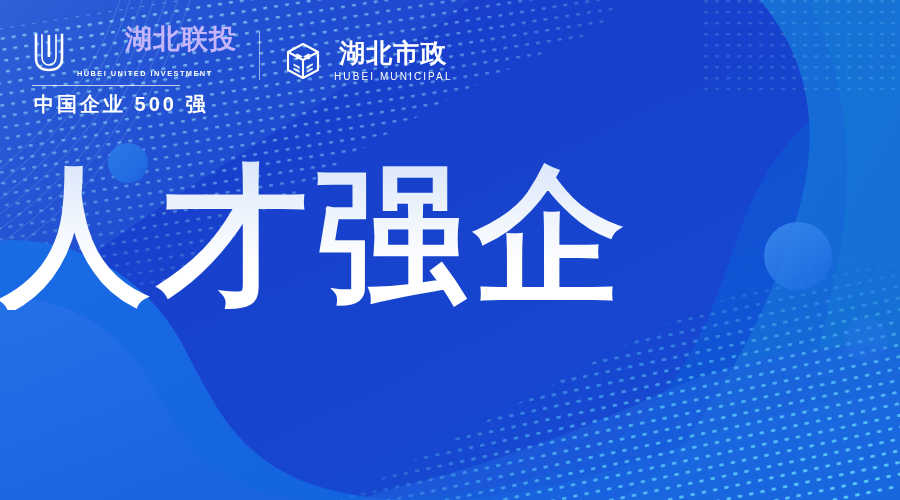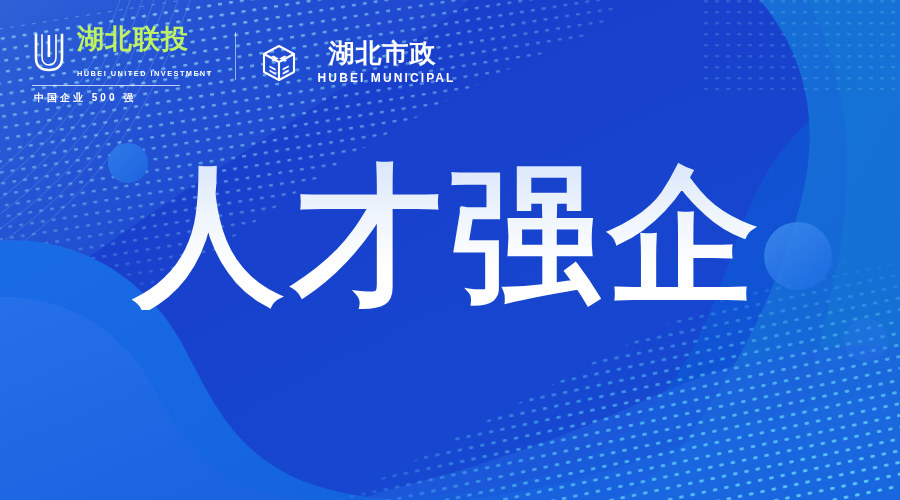--- a/index.html
+++ b/index.html
@@ -48,44 +48,45 @@
     height: 40px;
     flex: 0 0 auto;
     margin-right: 9px;
   }
   .logo-text-col {
     display: flex;
     flex-direction: column;
     justify-content: center;
   }
   .logo-cn {
-    color: #bef264;
+    color: #c4b5fd;
     font-size: 27px;
     font-weight: bold;
     line-height: 1.0;
     letter-spacing: 1px;
     white-space: nowrap;
+    margin-left: 48px;
   }
   .logo-en {
     color: #ffffff;
     font-size: 7.4px;
     font-weight: bold;
     letter-spacing: 1.45px;
     margin-top: 16px;
     white-space: nowrap;
   }
   .rule {
     width: 148px;
     height: 1px;
     background: rgba(255,255,255,0.72);
     margin: 7px 0 5px 2px;
   }
   .tagline {
     color: #ffffff;
-    font-size: 10px;
+    font-size: 20px;
     font-weight: bold;
     letter-spacing: 3px;
     white-space: nowrap;
     padding-left: 4px;
   }
 
   .logo-divider {
     width: 1px;
     height: 48px;
     background: rgba(255,255,255,0.55);
@@ -108,35 +109,33 @@
   .logo2-cn {
     color: #ffffff;
     font-size: 26px;
     font-weight: bold;
     line-height: 1.0;
     letter-spacing: 1px;
     white-space: nowrap;
   }
   .logo2-en {
     color: #ffffff;
-    font-size: 12px;
-    font-weight: bold;
+    font-size: 10px;
+    font-weight: normal;
     letter-spacing: 2.1px;
     margin-top: 5px;
     white-space: nowrap;
-    margin-left: 8px;
   }
 
   
   .headline {
     position: absolute;
     left: 0;
     top: 160px;
     width: 900px;
-    text-align: center;
     z-index: 20;
     font-size: 150px;
     font-weight: bold;
     line-height: 1;
     letter-spacing: 8px;
     font-family: "DejaVu Sans", "Liberation Sans", sans-serif;
     background-image: linear-gradient(to bottom, #d9e6fb 0%, #eef4fd 35%, #ffffff 72%, #ffffff 100%);
     -webkit-background-clip: text;
     background-clip: text;
     color: transparent;

